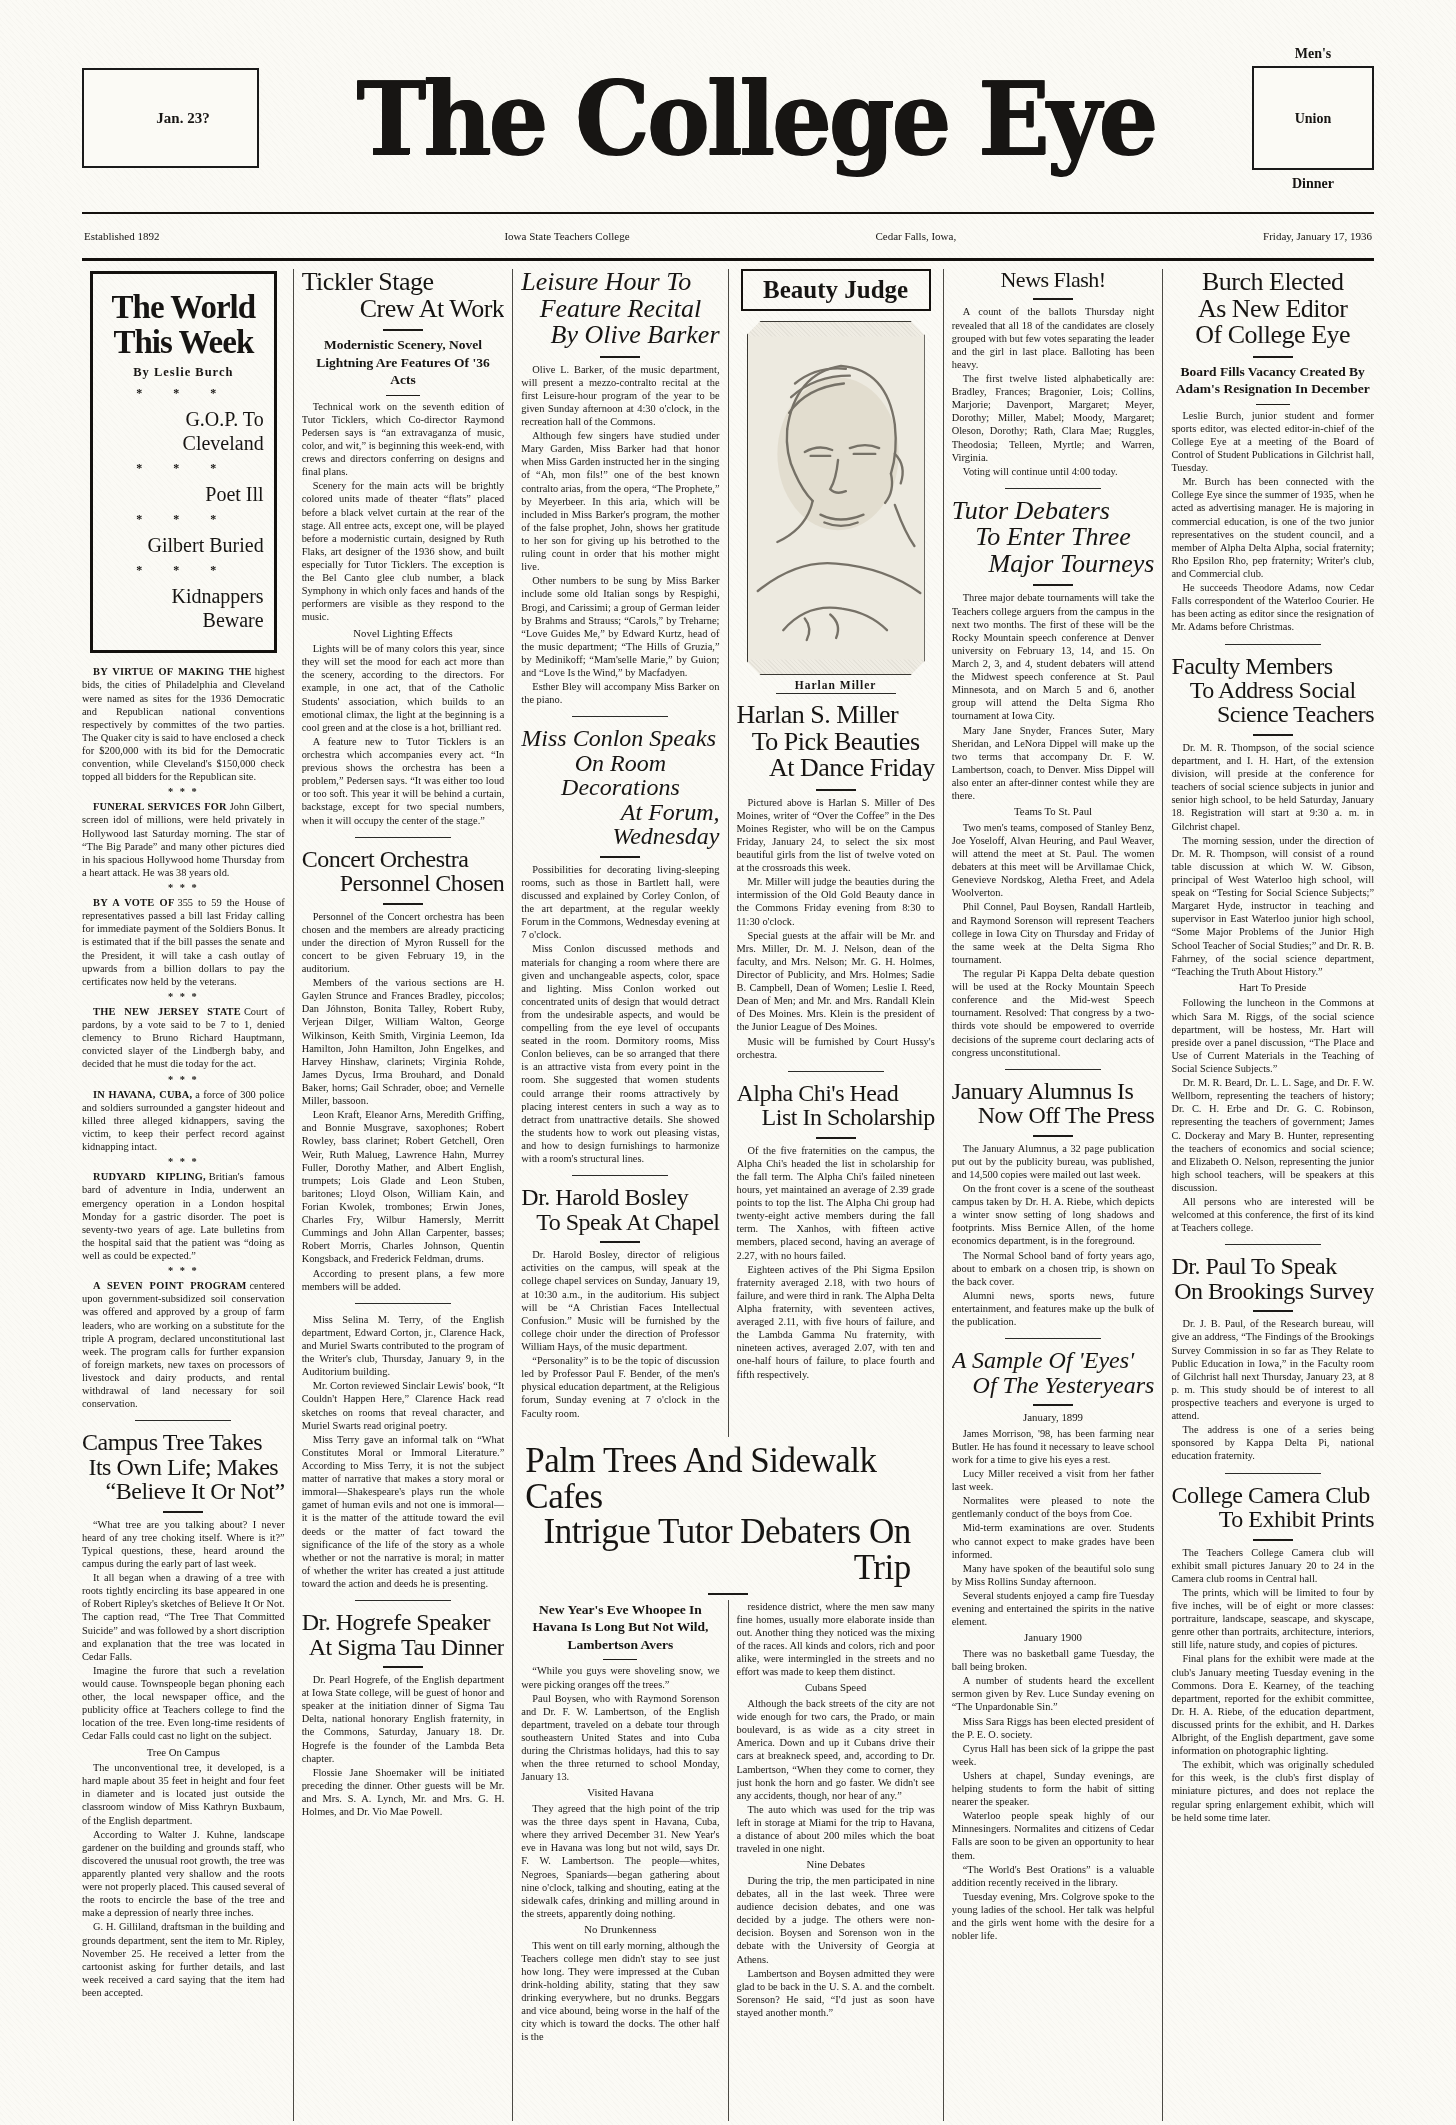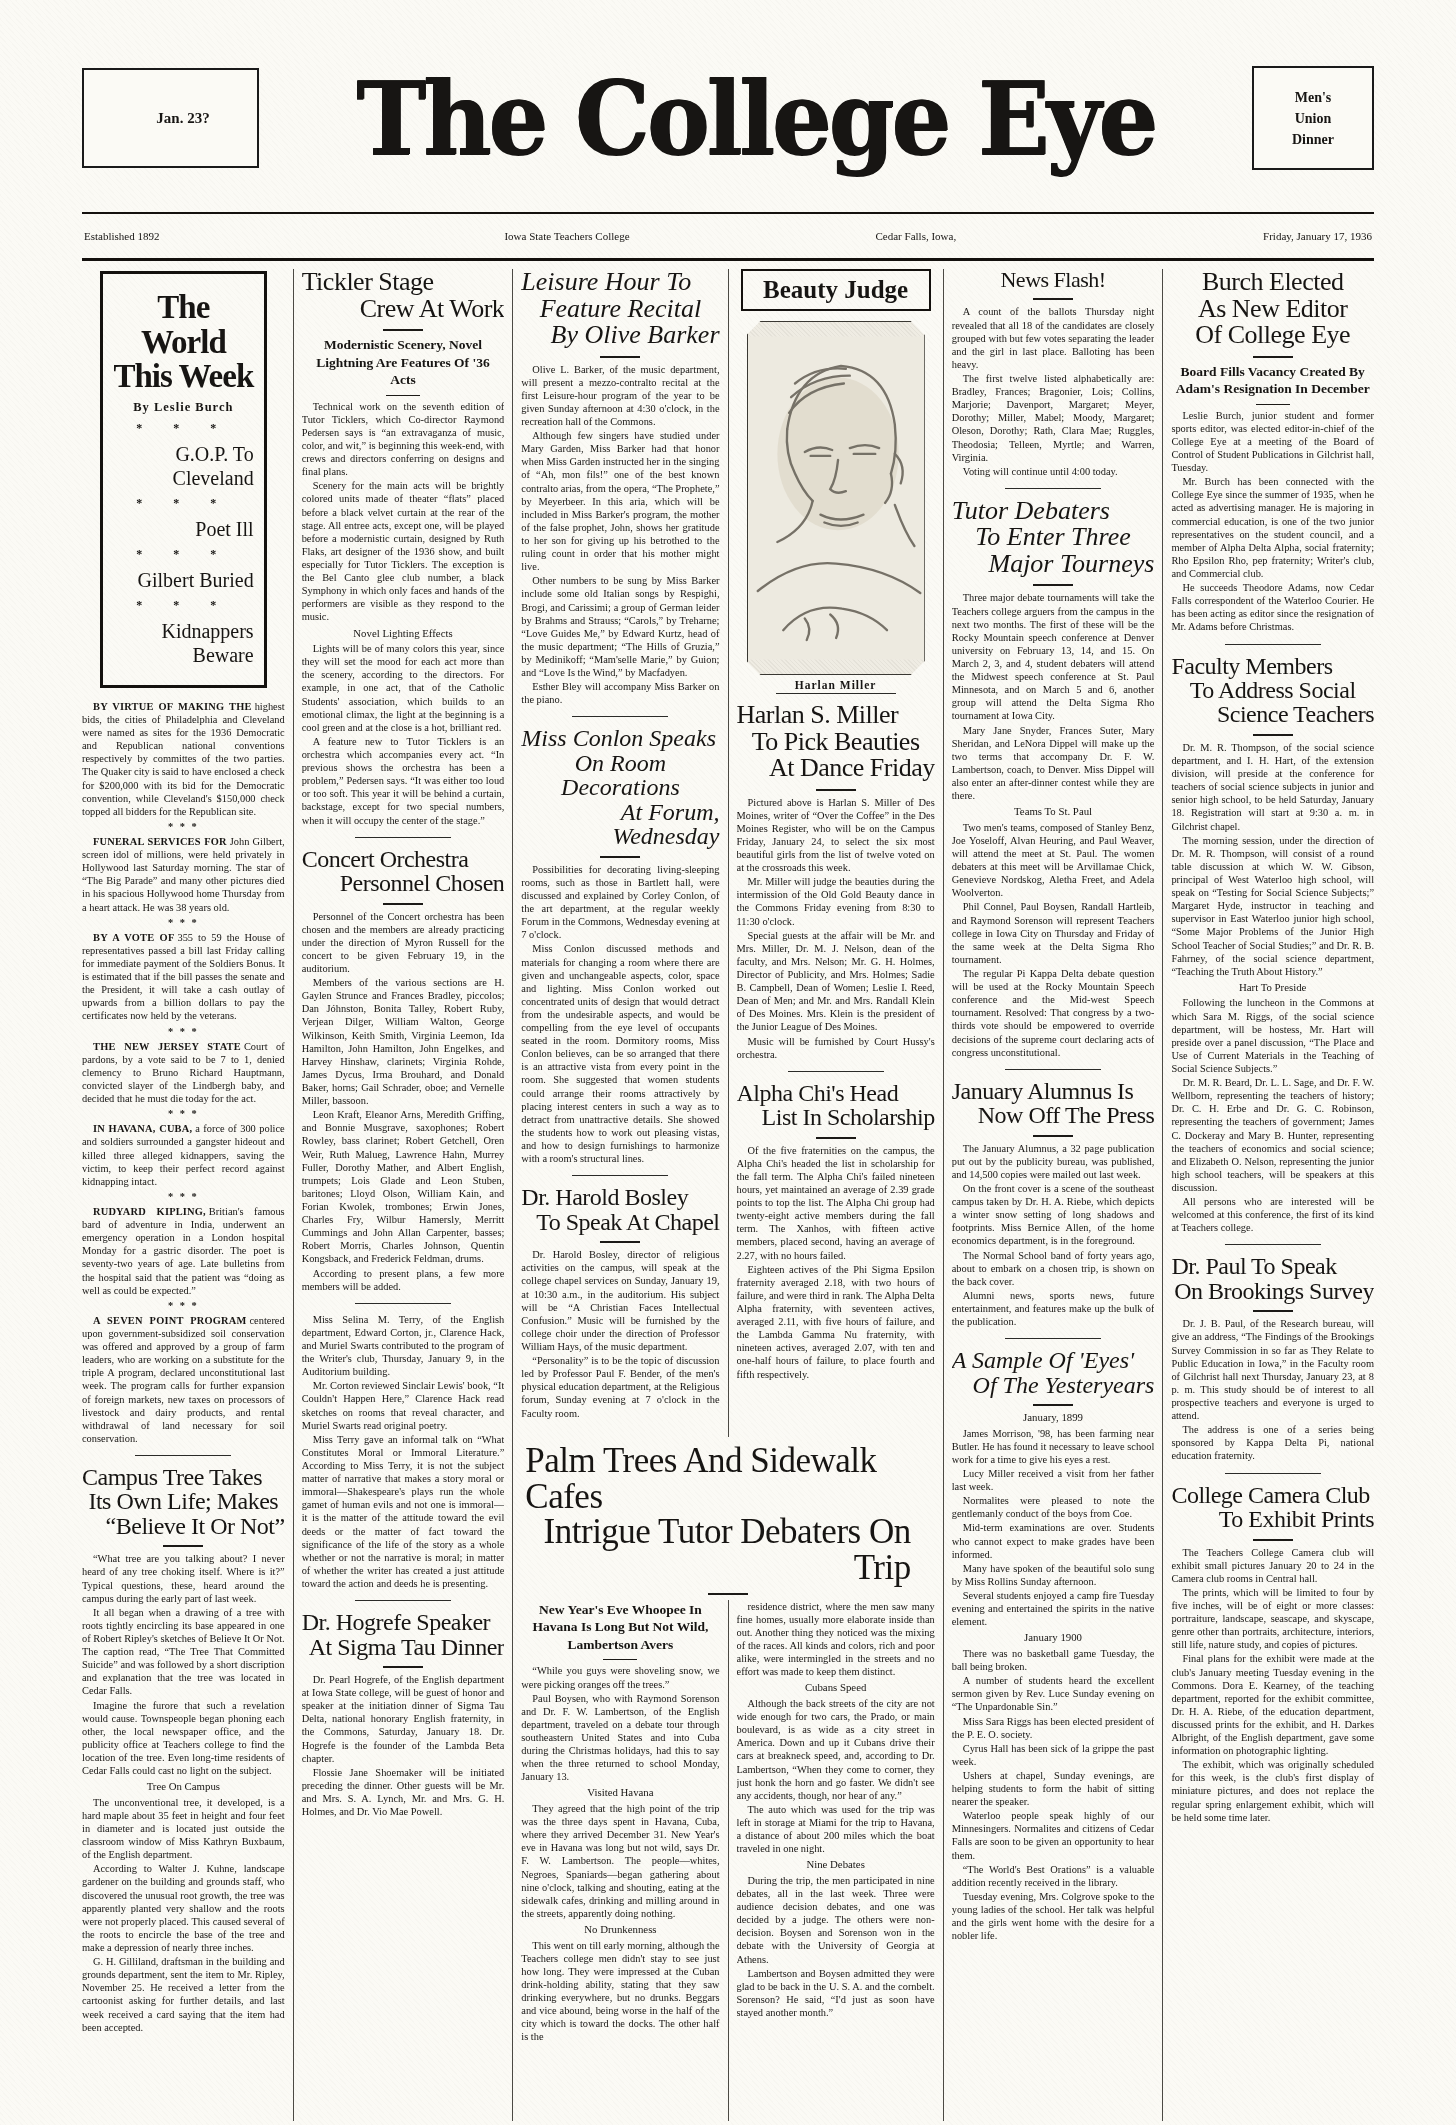--- a/index.html
+++ b/index.html
@@ -4,21 +4,21 @@
 <style>
   html,body{margin:0;padding:0;background:#d9d6cd;}
   .page{position:relative;width:1456px;height:2125px;margin:0 auto;box-sizing:border-box;
     background:#fbfaf5;
     background-image:repeating-linear-gradient(47deg, rgba(90,85,70,.022) 0 1px, transparent 1px 4px);
     color:#171513;font-family:"Liberation Serif","DejaVu Serif",serif;overflow:hidden;
     padding:0 82px;}
   
   .masthead{display:flex;align-items:center;justify-content:space-between;padding-top:34px;height:168px;}
   .ear-box{border:2px solid #1a1a1a;background:#fbfaf5;display:flex;flex-direction:column;align-items:center;justify-content:center;
-    font-weight:bold;font-size:15px;text-align:center;line-height:1.5;}
+    font-weight:bold;font-size:15px;text-align:center;line-height:1.5;gap:44px;}
   .ear-left{width:148px;height:96px;padding-left:25px;}
   .ear-right{width:118px;height:100px;font-size:14px;}
   .paper-title{font-family:"DejaVu Serif","Liberation Serif",serif;font-weight:bold;font-size:94px;line-height:.9;
     letter-spacing:-3px;transform:scaleY(1.08);white-space:nowrap;
     text-shadow:1px 0 0 currentColor, 0 1px 0 currentColor;}
   .folio{margin-top:10px;border-top:2px solid #14110e;border-bottom:3px solid #14110e;
     display:flex;align-items:flex-start;padding:16px 2px;font-size:11px;}
   .folio .f1{flex:1.1;text-align:left;}
   .folio .f2{flex:1.4;text-align:center;}
   .folio .f3{flex:1.2;text-align:center;}
@@ -45,21 +45,21 @@
   .sm{font-size:22px;}
   .md{font-size:24px;}
   .deck{text-align:center;font-weight:bold;font-size:13.5px;line-height:1.3;margin:1px 4px 2px;}
   .deck::after{content:"";display:block;width:34px;border-top:1.5px solid #1c1a17;margin:6px auto 4px;}
   .paras{margin-bottom:10px;}
   .para{margin:0 0 1px;text-indent:11px;text-align:justify;font-size:10.4px;line-height:1.26;}
   .para .lead{letter-spacing:.2px;margin-right:3px;}
   .para.is-sub{text-align:center;text-indent:0;font-weight:normal;font-size:10.8px;margin:3px 0 2px;}
   .para.is-stars{text-align:center;text-indent:0;font-weight:bold;letter-spacing:2px;margin:2px 0;}
   
-  .world-box{border:3px solid #14110e;padding:12px 10px 18px;margin:2px 18px 12px;}
+  .world-box{border:3px solid #14110e;padding:12px 10px 18px;margin:2px 8px 12px;}
   .world-title{font-size:33px;font-weight:bold;text-align:center;line-height:1.05;letter-spacing:-1px;margin:4px 0 6px;}
   .world-byline{text-align:center;font-weight:bold;font-size:12.5px;letter-spacing:1px;margin-bottom:4px;}
   .wrow{display:block;}
   .wrow.is-stars{text-align:center;font-size:12px;font-weight:bold;letter-spacing:14px;margin:6px 0;}
   .wrow.is-name{font-size:20px;padding-left:14px;line-height:1.2;text-align:right;}
   
   .photo-head-box{border:2px solid #14110e;margin:0 4px 10px;text-align:center;font-weight:bold;font-size:25px;padding:5px 0;}
   .photo-frame{margin:2px 10px 4px;height:352px;border:1.5px solid #3a3833;background:#efece3;
     background-image:repeating-linear-gradient(45deg, rgba(40,35,25,.05) 0 1px, transparent 1px 3px);
     clip-path:polygon(14px 0,calc(100% - 14px) 0,100% 14px,100% calc(100% - 14px),calc(100% - 14px) 100%,14px 100%,0 calc(100% - 14px),0 14px);

